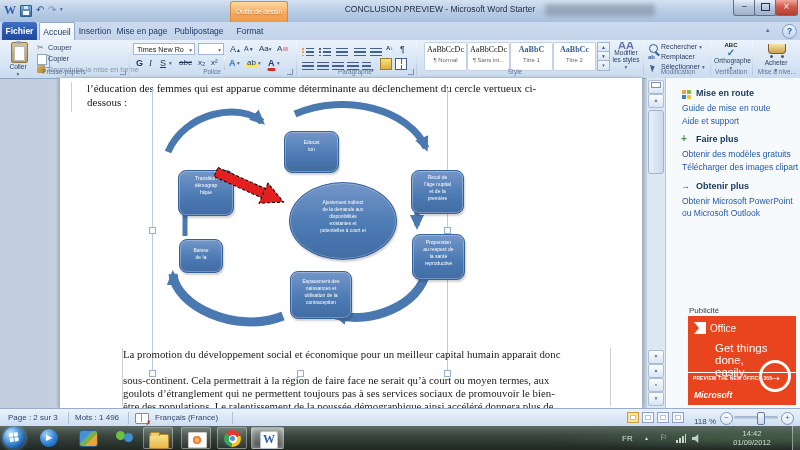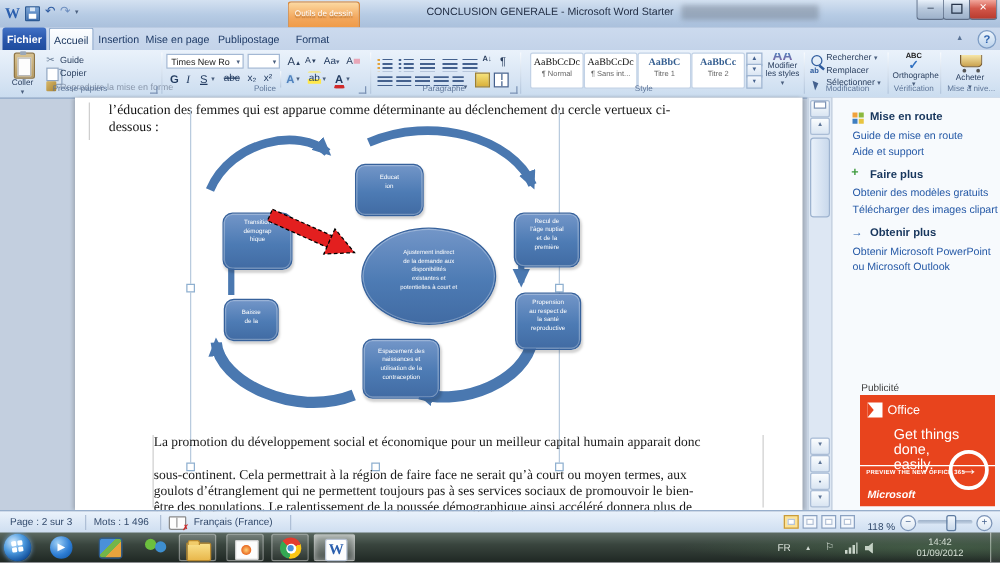--- a/index.html
+++ b/index.html
@@ -176,21 +176,21 @@
 <div id="screen">
 
   <div class="ab" id="titlebar">
     <div class="ab ghost" style="left:545px;top:4px;width:110px;height:12px"></div>
     <span class="ab winlogo" style="left:4px;top:3px">W</span>
     <span class="ab savedisk" style="left:20px;top:5px"></span>
     <span class="ab qat-ic" style="left:36px;top:2px">↶</span>
     <span class="ab qat-ic" style="left:48px;top:2px;opacity:.55">↷</span>
     <span class="ab dd" style="left:60px;top:6px">▾</span>
     <div class="ab" id="ctx-tab" style="left:230px;top:1px;width:56px;height:20px">Outils de dessin</div>
-    <div class="ab tx" id="win-title" style="left:300px;top:4px;width:280px">CONCLUSION GENERALE - Microsoft Word Starter</div>
+    <div class="ab tx" id="win-title" style="left:300px;top:4px;width:280px">CONCLUSION PREVIEW - Microsoft Word Starter</div>
     <div class="ab wbtn" style="left:733px;top:0">–</div>
     <div class="ab wbtn" style="left:754px;top:0"><span class="maxglyph"></span></div>
     <div class="ab wbtn close" style="left:775px;top:0">×</div>
   </div>
 
   <div class="ab" id="tabrow">
     <div class="tab file" style="left:2px;width:35px">Fichier</div>
     <div class="tab active" style="left:39px;width:36px">Accueil</div>
     <div class="tab" style="left:77px;width:36px">Insertion</div>
     <div class="tab" style="left:115px;width:54px">Mise en page</div>
@@ -201,21 +201,21 @@
   </div>
 
   <div class="ab" id="ribbon">
 
     <div class="ab bigbtn" style="left:3px;top:2px;width:30px">
       <span class="clipboard ab" style="left:8px;top:0"></span>
       <div style="margin-top:21px">Coller</div>
       <span class="dd">▾</span>
     </div>
     <span class="ab" style="left:37px;top:3px;font-size:8px;color:#6a7d97">✂</span>
-    <span class="ab rlbl tx" style="left:48px;top:3px">Guide</span>
+    <span class="ab rlbl tx" style="left:48px;top:3px">Couper</span>
     <span class="ab" style="left:37px;top:14px;width:8px;height:9px;background:#fff;border:1px solid #8fa5c2;box-shadow:2px 2px 0 #dce6f2,2px 2px 0 1px #8fa5c2"></span>
     <span class="ab rlbl tx" style="left:48px;top:14px">Copier</span>
     <span class="ab" style="left:37px;top:25px;width:8px;height:8px;background:linear-gradient(135deg,#d8b86a,#a98434);border-radius:1px"></span>
     <span class="ab rlbl tx" style="left:48px;top:25px;color:#8a97ab">Reproduire la mise en forme</span>
     <div class="glabel" style="left:14px;width:100px">Presse-papiers</div>
     <span class="launch" style="left:120px;top:29px"></span>
     <div class="gsep" style="left:129px"></div>
 
     <div class="ab inbox tx" style="left:133px;top:3px;width:62px;height:12px">
       <span>Times New Ro</span>

